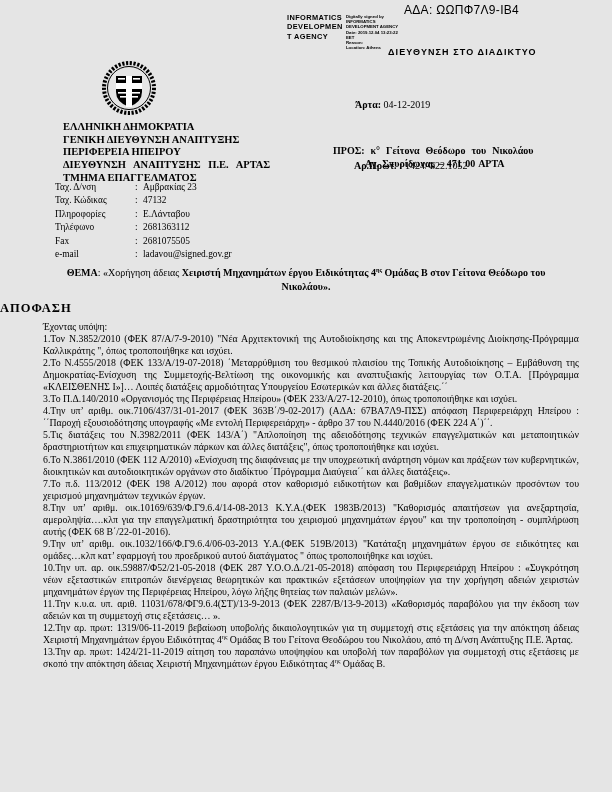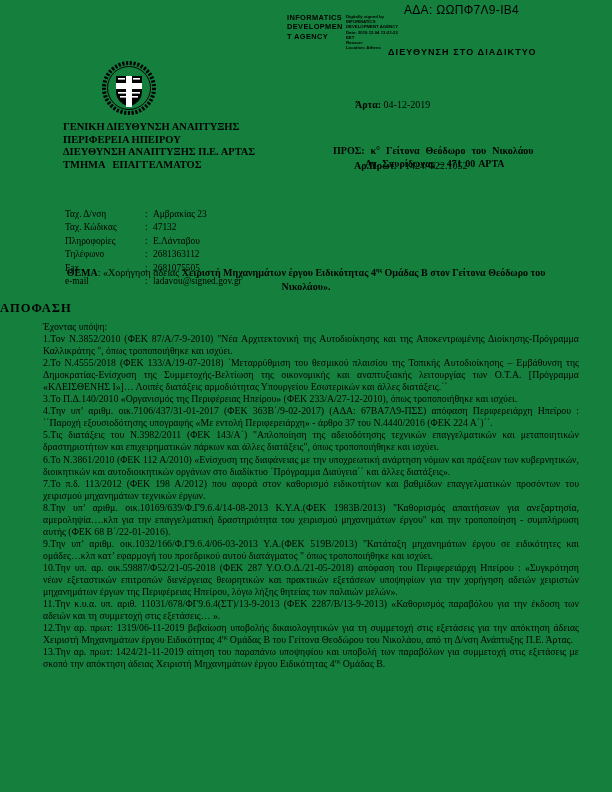--- a/index.html
+++ b/index.html
@@ -1,17 +1,17 @@
 <!DOCTYPE html>
 <html lang="el"><head>
 <meta charset="utf-8">
 <style>
   html,body{margin:0;padding:0;background:#ffffff;}
   .page{
-    position:relative;width:612px;height:792px;background:#15803d;color:#000;
+    position:relative;width:612px;height:792px;background:#e5e5e5;color:#000;
     font-family:"Liberation Serif","DejaVu Serif",serif;overflow:hidden;
   }
   .b{font-weight:bold;}
   sup{font-size:0.62em;line-height:0;}
 
   
   .ada{position:absolute;left:404px;top:3px;font-family:"Liberation Sans",sans-serif;
        font-size:12px;letter-spacing:0.3px;}
   .ida-agency{position:absolute;left:287px;top:13px;font-family:"Liberation Sans",sans-serif;
        font-size:7.4px;font-weight:bold;line-height:9.4px;letter-spacing:0.4px;}
@@ -26,21 +26,21 @@
   .org .org-line:nth-child(4){word-spacing:5px;}
 
   
   .city-date{position:absolute;left:355px;top:99px;font-size:10px;text-align:right;}
   .protocol{position:absolute;left:354px;top:120px;font-size:10px;margin-top:40px;}
   .to-block{position:absolute;left:333px;top:145px;width:254px;font-size:10px;font-weight:bold;}
   .to-line1{word-spacing:3.5px;}
   .to-line2{margin-left:32px;margin-top:2px;word-spacing:1px;}
 
   
-  .contact{position:absolute;left:65px;top:181px;font-size:9.4px;line-height:13.4px;margin-top:27px;}
+  .contact{position:absolute;left:55px;top:181px;font-size:9.4px;line-height:13.4px;}
   .c-label{display:inline-block;width:80px;}
   .c-colon{display:inline-block;width:8px;}
 
   
   .subject{position:absolute;left:46px;top:266px;width:520px;text-align:center;
        font-size:10px;line-height:13.5px;}
   .decision-title{position:absolute;left:0;top:301px;width:612px;text-align:left;
        font-weight:bold;font-size:12.5px;letter-spacing:1px;}
 
   
@@ -84,20 +84,21 @@
       <rect x="19" y="19" width="7" height="1.6" fill="#fff"></rect>
       <rect x="34" y="19" width="7" height="1.6" fill="#fff"></rect>
       <rect x="19" y="33" width="8" height="1.6" fill="#fff"></rect>
       <rect x="33" y="33" width="8" height="1.6" fill="#fff"></rect>
       <rect x="21" y="37" width="6" height="1.6" fill="#fff"></rect>
       <rect x="33" y="37" width="6" height="1.6" fill="#fff"></rect>
     </svg>
   </div>
 
   <div class="org">
+    <div class="org-line">ΕΛΛΗΝΙΚΗ ΔΗΜΟΚΡΑΤΙΑ</div>
     <div class="org-line">ΓΕΝΙΚΗ ΔΙΕΥΘΥΝΣΗ ΑΝΑΠΤΥΞΗΣ</div>
     <div class="org-line">ΠΕΡΙΦΕΡΕΙΑ ΗΠΕΙΡΟΥ</div>
     <div class="org-line">ΔΙΕΥΘΥΝΣΗ ΑΝΑΠΤΥΞΗΣ Π.Ε. ΑΡΤΑΣ</div>
     <div class="org-line">ΤΜΗΜΑ ΕΠΑΓΓΕΛΜΑΤΟΣ</div>
   </div>
 
   <div class="city-date"><span class="b">Άρτα:</span> <span>04-12-2019</span></div>
 
   <div class="protocol"><span class="b">Αρ.Πρωτ. :</span> <span>1424/Φ22.1052</span></div>
 

